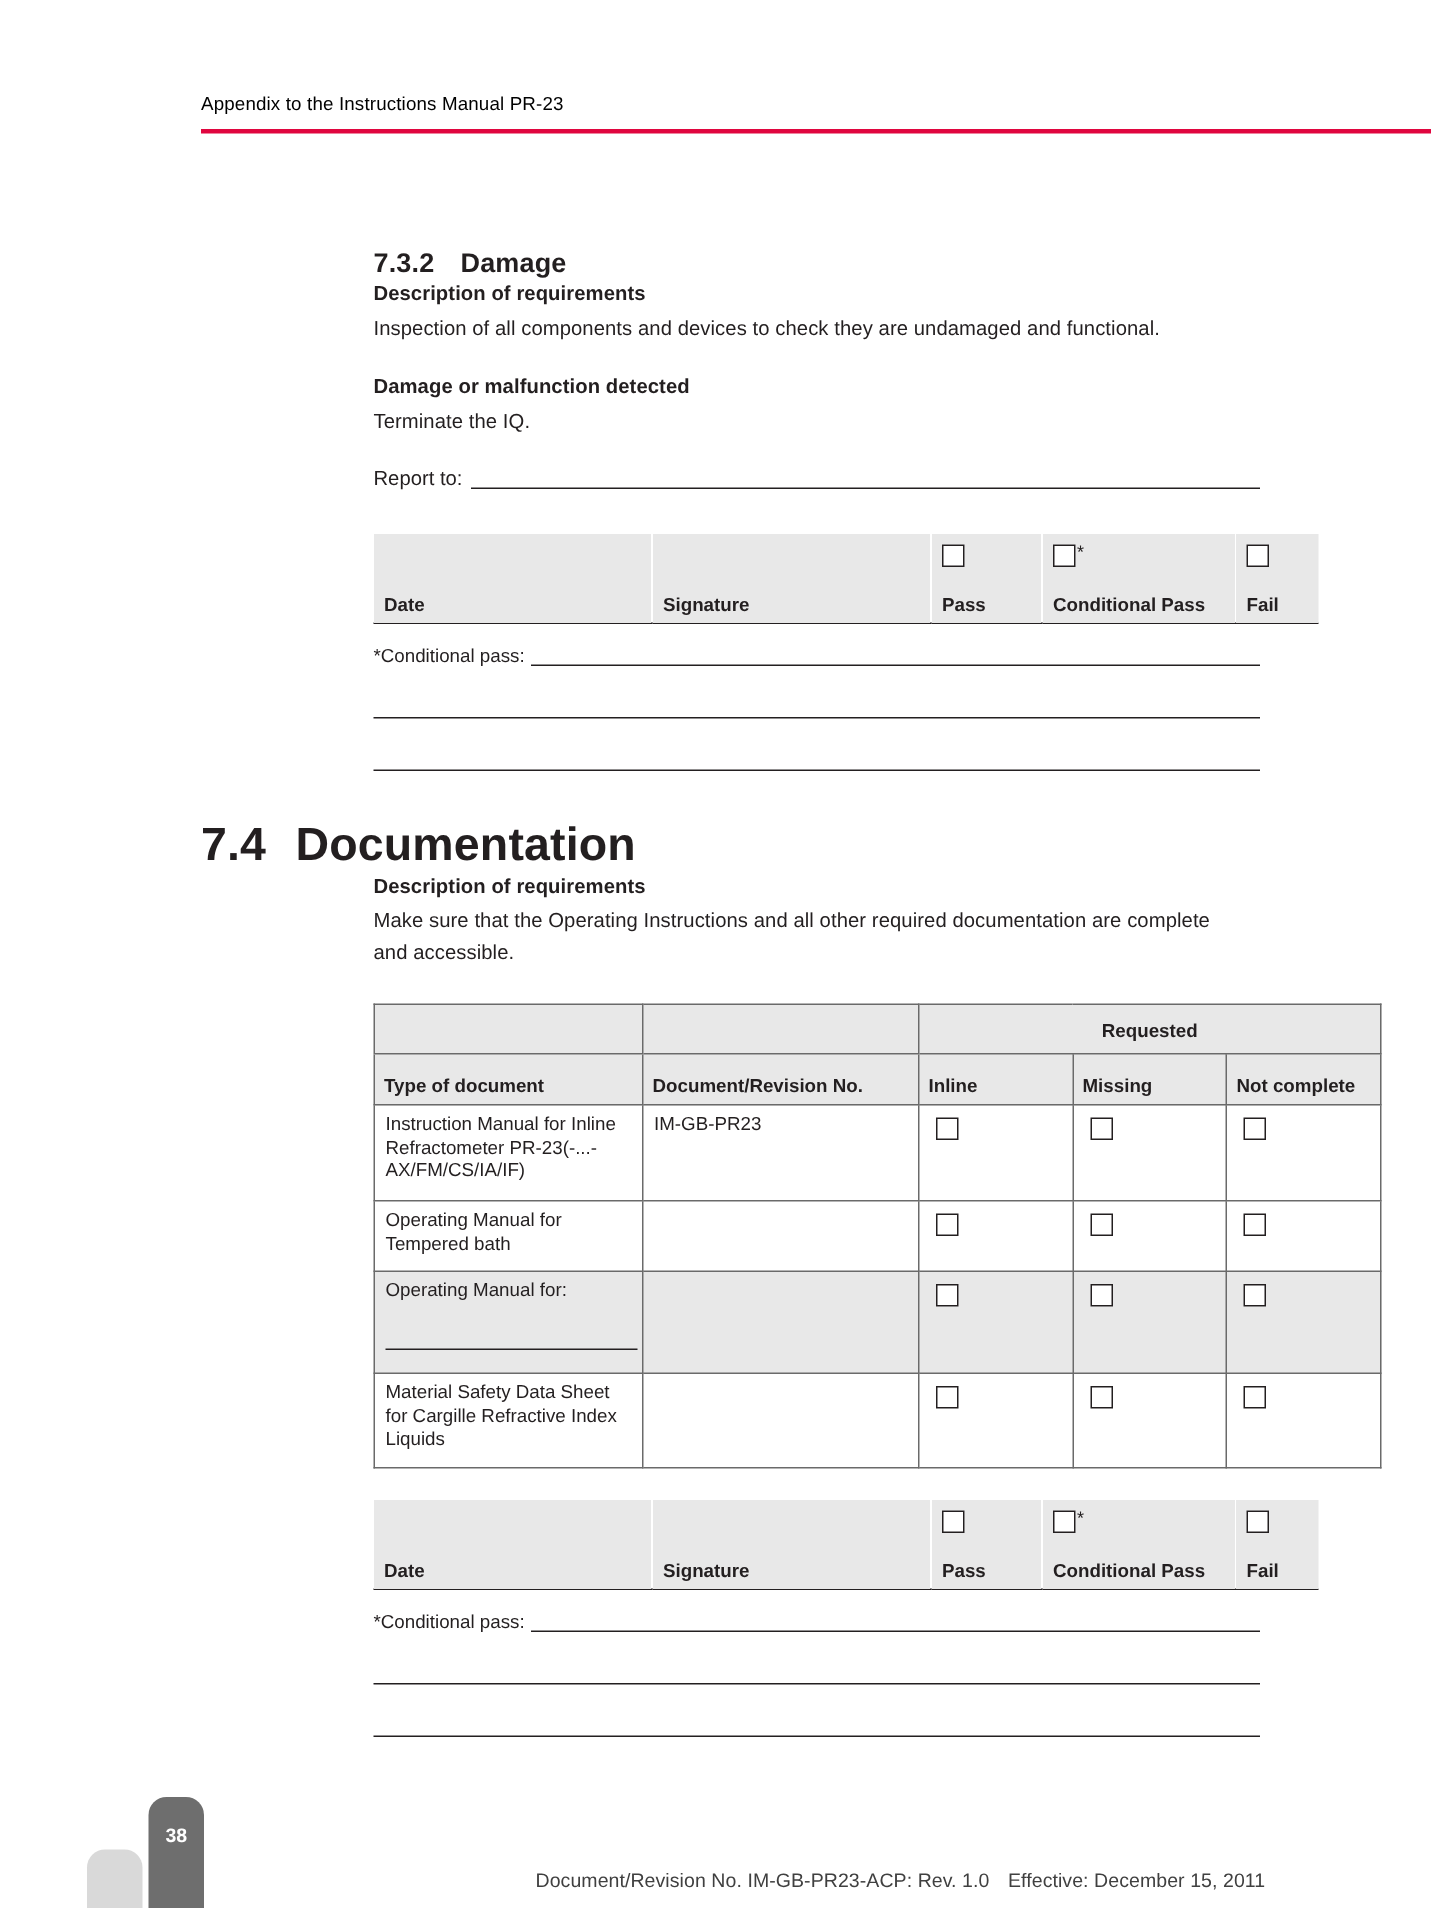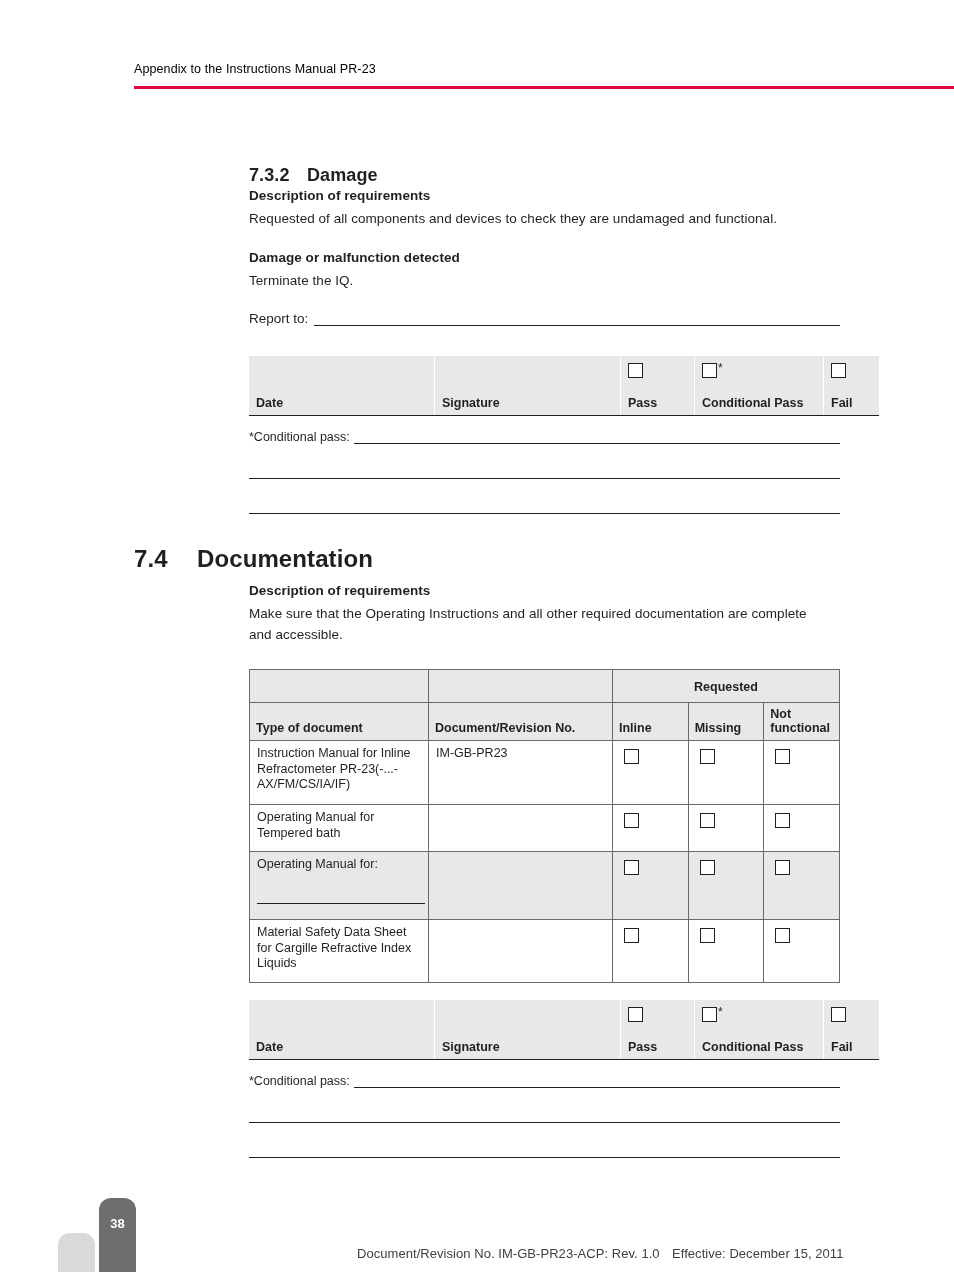--- a/index.html
+++ b/index.html
@@ -37,21 +37,21 @@
   
   .block { position: absolute; }
   .h3 {
     font-size: 18px;
     font-weight: bold;
     letter-spacing: .1px;
   }
   .h3 .num { display: inline-block; width: 58px; }
 
   .h2 {
-    font-size: 24px;
+    font-size: 31px;
     font-weight: bold;
     letter-spacing: .1px;
   }
   .h2 .num { display: inline-block; width: 63px; }
 
   .bold-lead {
     font-size: 13.5px;
     font-weight: bold;
     letter-spacing: .05px;
   }
@@ -146,21 +146,21 @@
   }
   .cond-rule {
     border-bottom: 1.3px solid #231f20;
     height: 34px;
   }
 
   
   table.docs {
     left: 249px;
     top: 669px;
-    width: 591px;
+    width: 672px;
   }
   table.docs .hcell {
     background: #e8e8e8;
     font-weight: bold;
     font-size: 12.5px;
     vertical-align: bottom;
     padding: 4px 6px 5px 6px;
   }
   table.docs .req-top {
     background: #e8e8e8;
@@ -232,21 +232,21 @@
 <body>
 
 <div class="run-header">Appendix to the Instructions Manual PR-23</div>
 <div class="header-rule"></div>
 
 <div class="block h3" style="left:249px; top:165px;">
   <span class="num">7.3.2</span><span>Damage</span>
 </div>
 
 <div class="block bold-lead" style="left:249px; top:188px;">Description of requirements</div>
-<div class="block body-text" style="left:249px; top:208px; width:600px;">Requested of all components and devices to check they are undamaged and functional.</div>
+<div class="block body-text" style="left:249px; top:208px; width:600px;">Inspection of all components and devices to check they are undamaged and functional.</div>
 
 <div class="block bold-lead" style="left:249px; top:250px;">Damage or malfunction detected</div>
 <div class="block body-text" style="left:249px; top:270px;">Terminate the IQ.</div>
 
 <div class="report-row">
   <span class="report-label">Report to:</span>
   <span class="report-rule"></span>
 </div>
 
 <table class="doc sig" style="top:356px;">
@@ -296,21 +296,21 @@
       <tr>
     <td class="blank-top" style="width:178px; height:32px;"></td>
     <td class="blank-top" style="width:183px;"></td>
     <td class="req-top" colspan="3">Requested</td>
   </tr>
   <tr>
     <td class="hcell" style="height:24px;">Type of document</td>
     <td class="hcell">Document/Revision No.</td>
     <td class="hcell" style="width:62px;">Inline</td>
     <td class="hcell" style="width:62px;">Missing</td>
-    <td class="hcell" style="width:106px;">Not functional</td>
+    <td class="hcell" style="width:106px;">Not complete</td>
   </tr>
 
   <tr>
     <td class="body-cell" style="height:52px;">Instruction Manual for Inline Refractometer PR-23(-...-AX/FM/CS/IA/IF)</td>
     <td class="body-cell">IM-GB-PR23</td>
     <td class="chk"><span class="cbox"></span></td>
     <td class="chk"><span class="cbox"></span></td>
     <td class="chk"><span class="cbox"></span></td>
   </tr>
 

